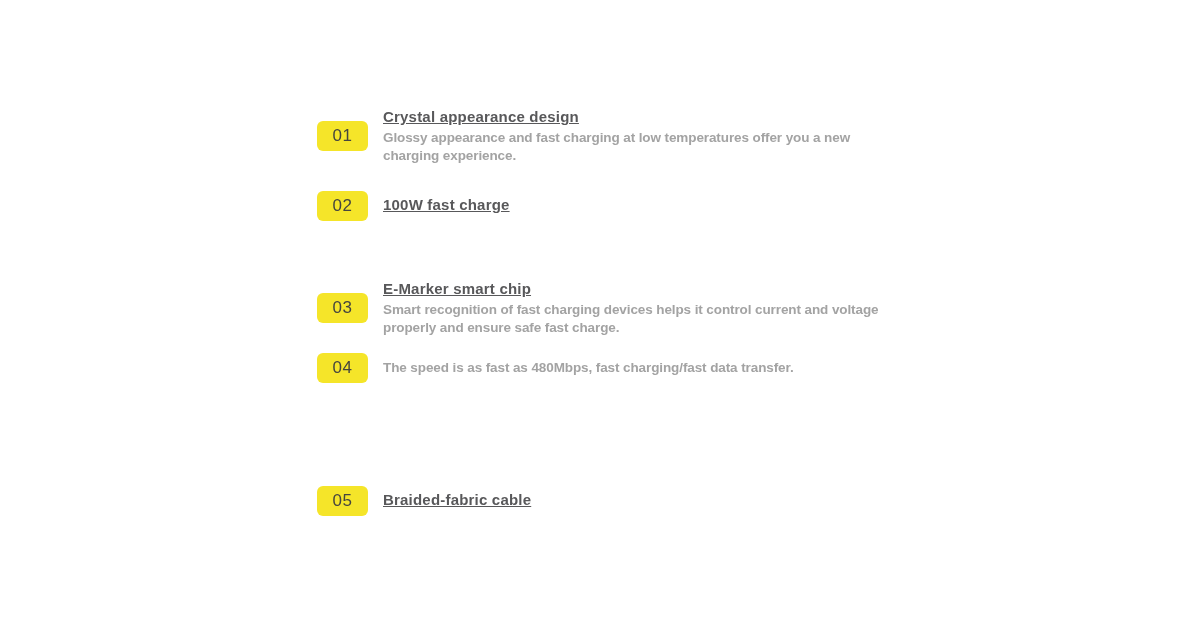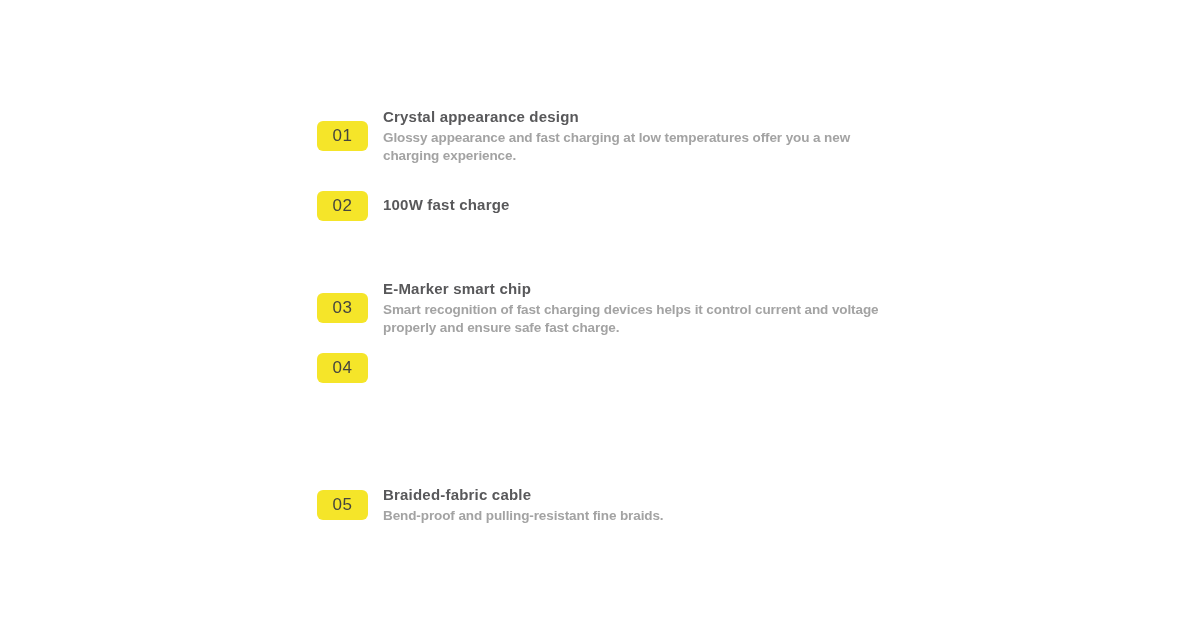--- a/index.html
+++ b/index.html
@@ -46,20 +46,21 @@
     margin-left: 15px;
     width: 560px;
   }
   .feature-title {
     font-size: 15px;
     font-weight: 700;
     color: var(--title-fg, #58585A);
     letter-spacing: 0.2px;
     line-height: 18px;
     margin-bottom: 3px;
+    text-decoration: underline;
   }
   .feature-desc {
     font-size: 13.5px;
     font-weight: 700;
     color: var(--desc-fg, #A3A3A3);
     letter-spacing: -0.1px;
     line-height: 17.5px;
     white-space: pre-line;
   }
 </style>
@@ -89,24 +90,24 @@
     <div class="texts">
       <div class="feature-title">E-Marker smart chip</div>
       <div class="feature-desc">Smart recognition of fast charging devices helps it control current and voltage
 properly and ensure safe fast charge.</div>
     </div>
   </div>
 
   <div class="feature-row row-4">
     <div class="badge">04</div>
     <div class="texts">
+      <div class="feature-desc">The speed is as fast as 480Mbps, fast charging/fast data transfer.</div>
     </div>
   </div>
 
   <div class="feature-row row-5">
     <div class="badge">05</div>
     <div class="texts">
       <div class="feature-title">Braided-fabric cable</div>
-      <div class="feature-desc">Bend-proof and pulling-resistant fine braids.</div>
     </div>
   </div>
 
 </div>
 
 </body></html>

